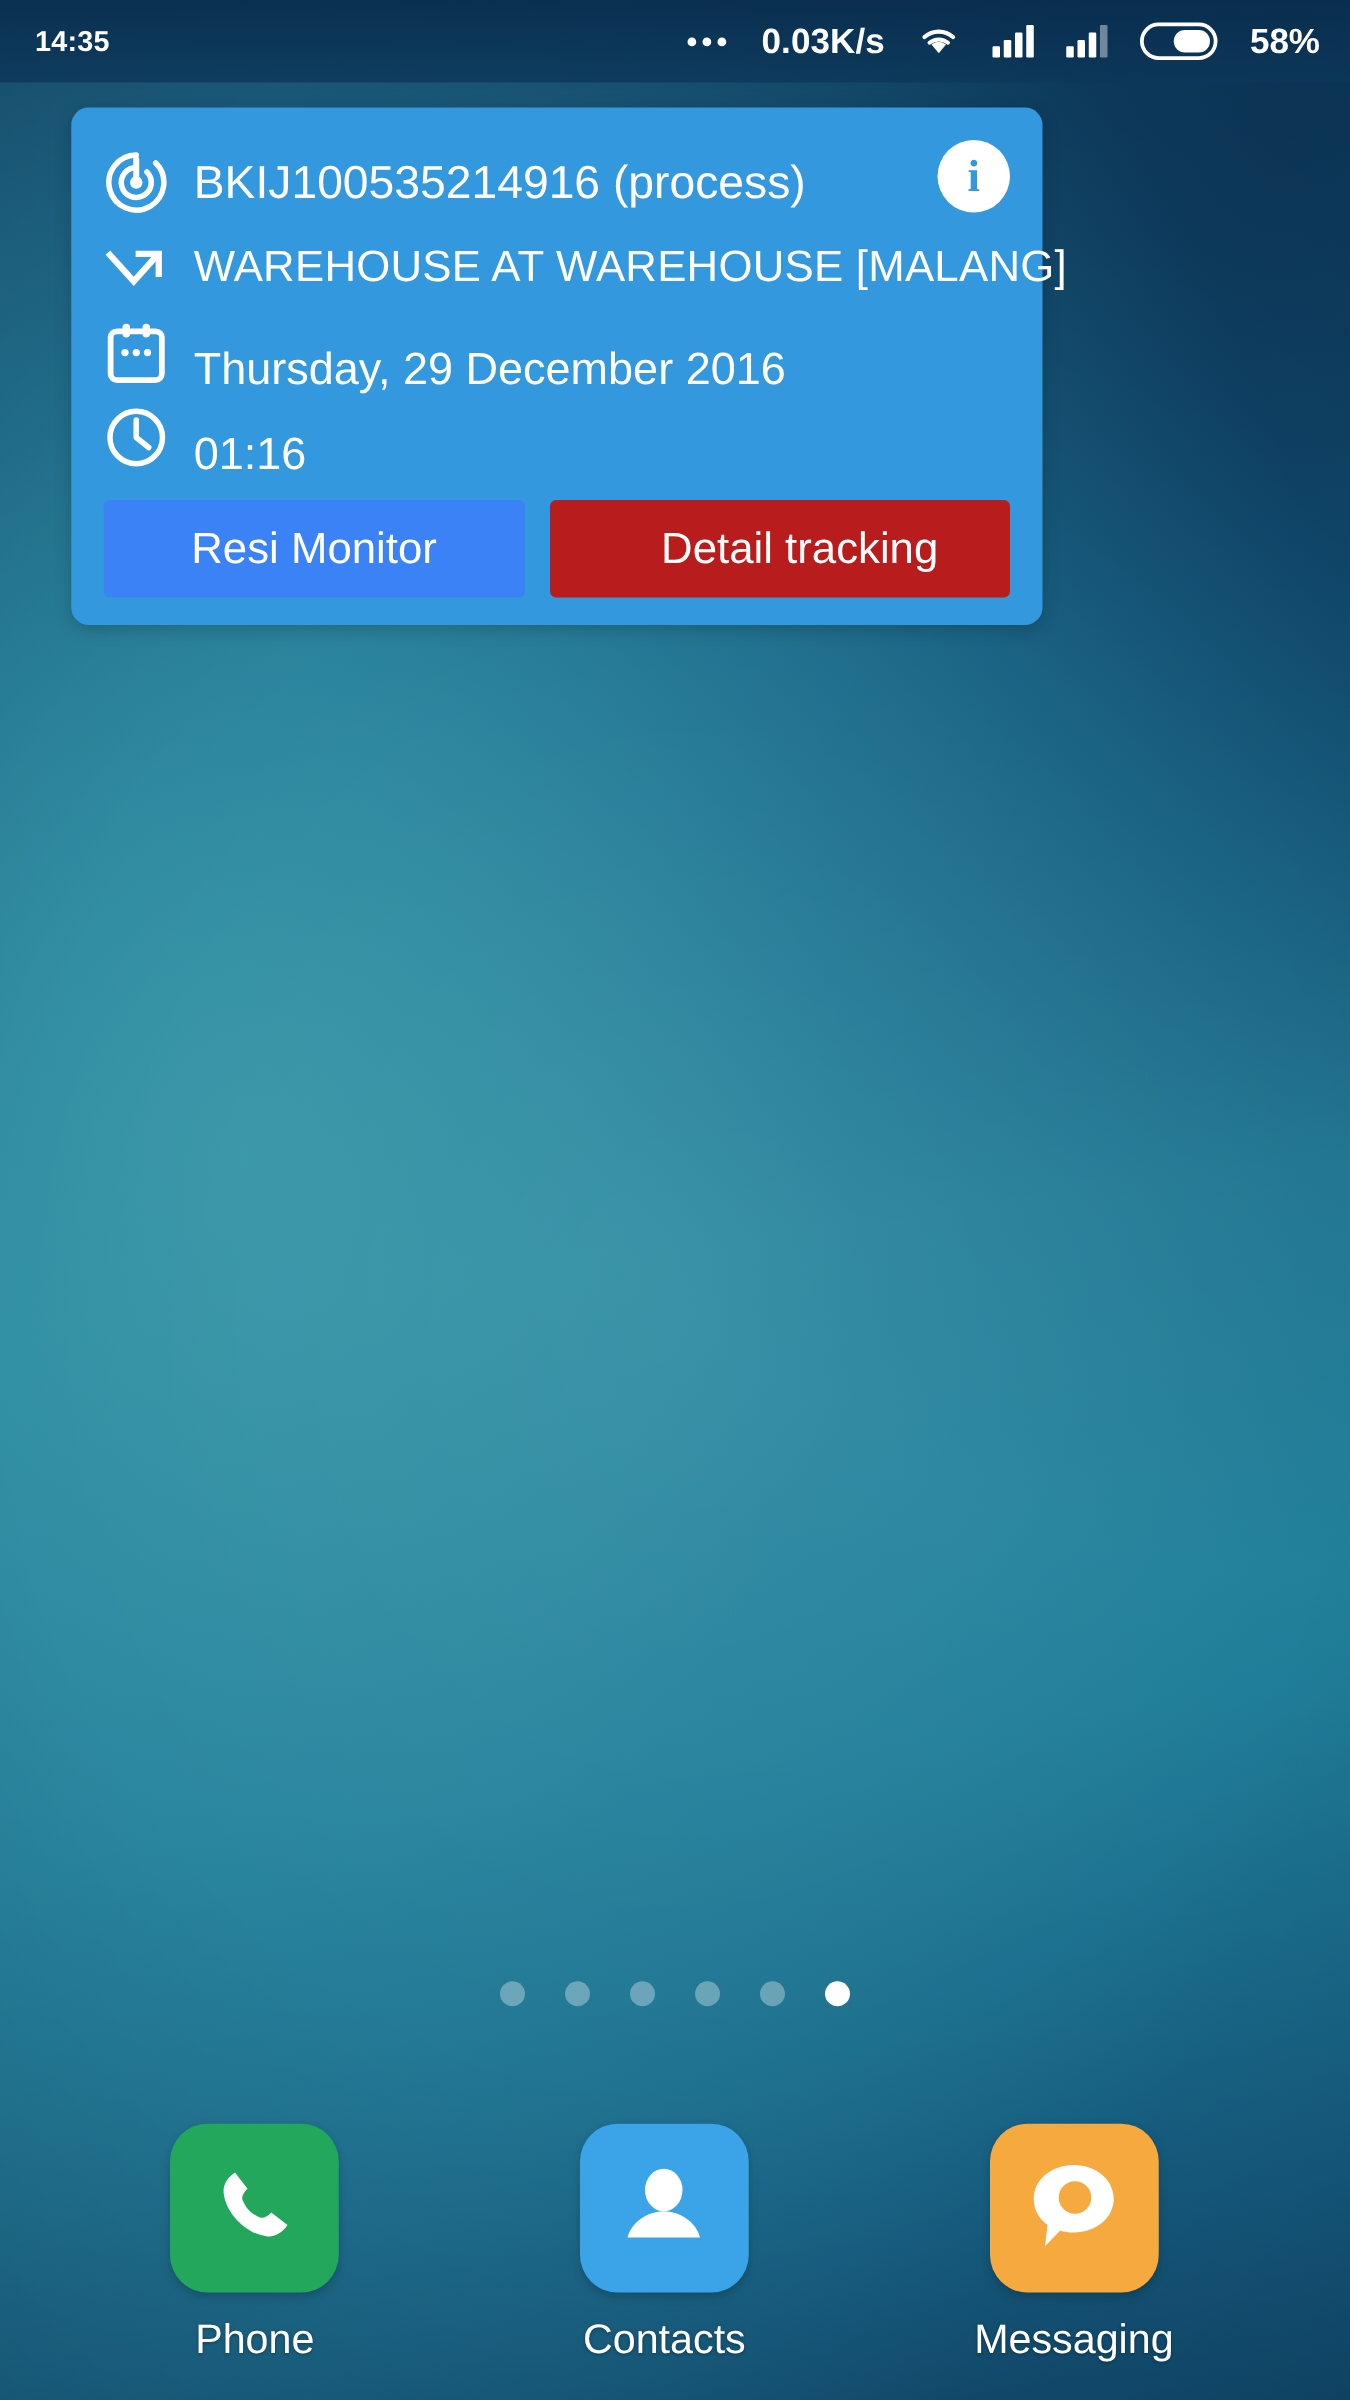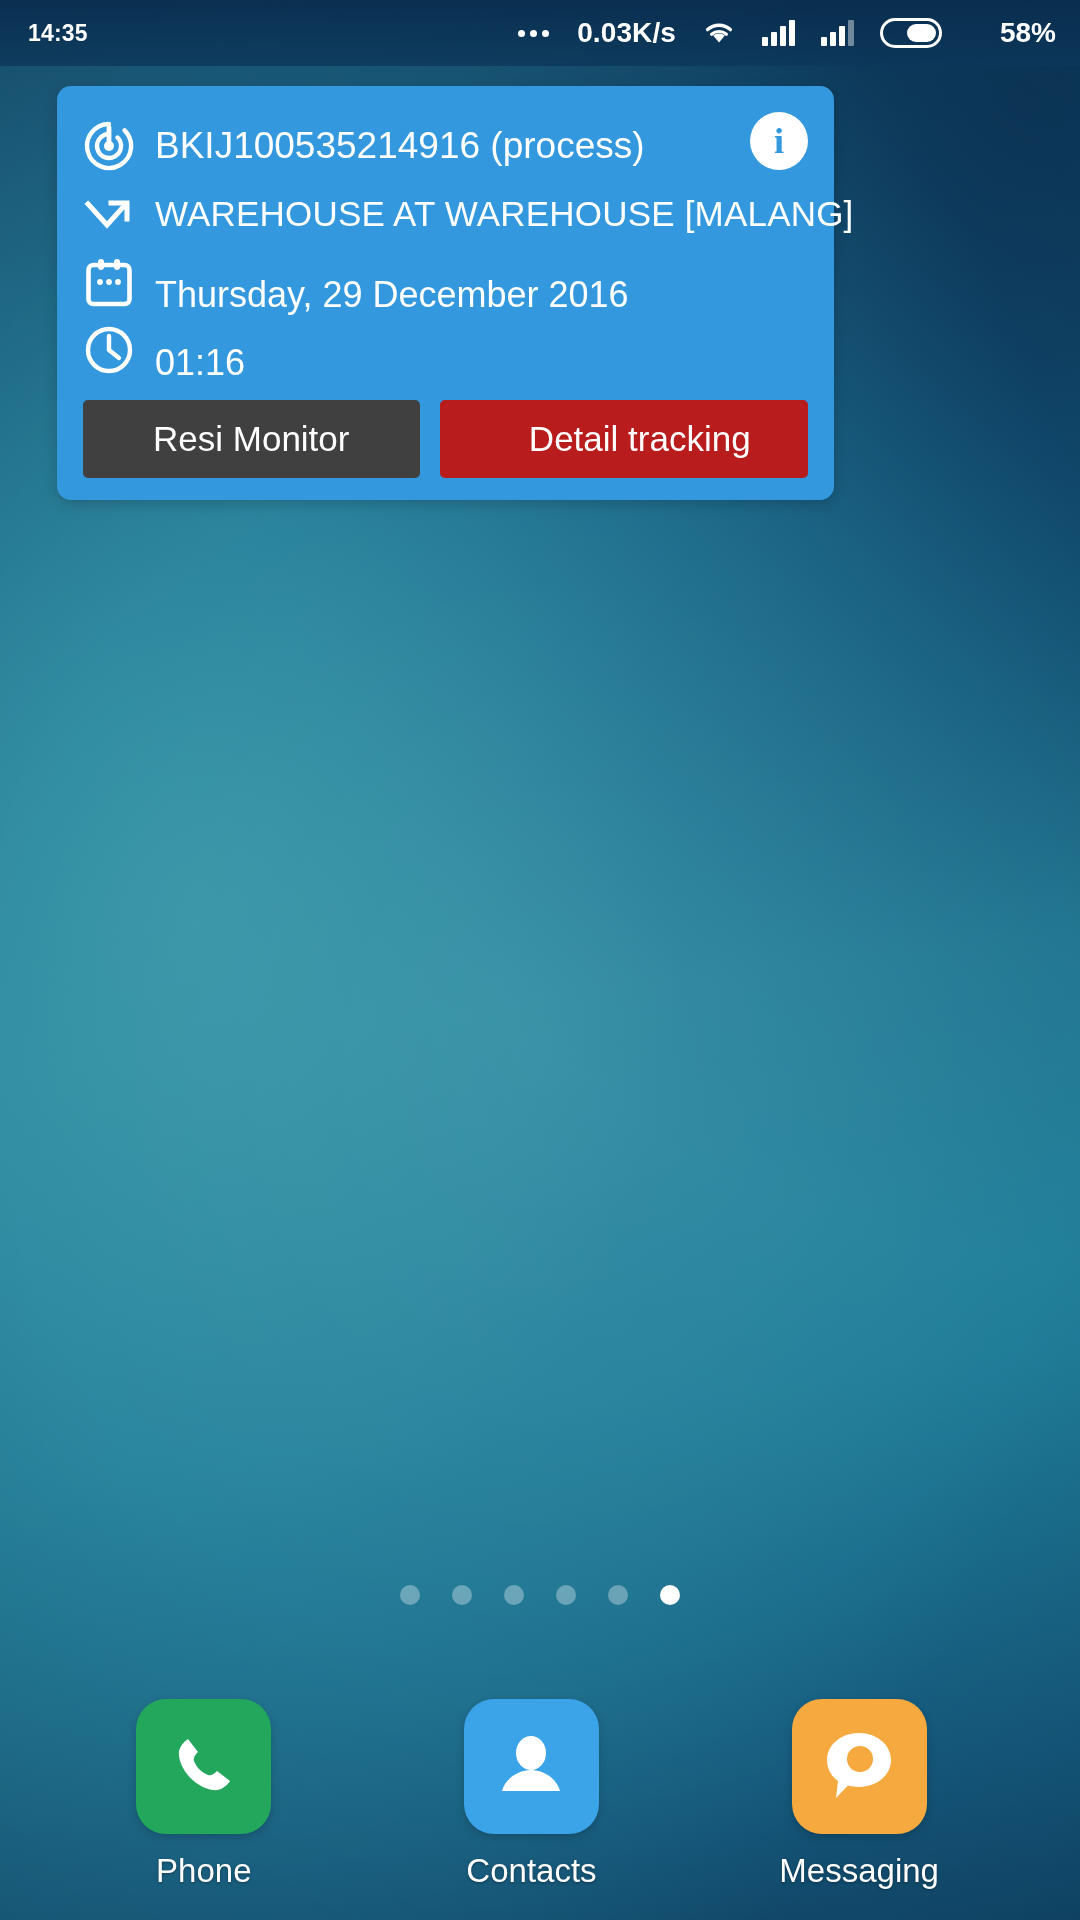--- a/index.html
+++ b/index.html
@@ -41,21 +41,21 @@
   .signal-bars span { width:6px; background:#fff; display:block; border-radius:1px; }
   .signal-bars span.b1{height:9px}.signal-bars span.b2{height:14px}
   .signal-bars span.b3{height:20px}.signal-bars span.b4{height:26px}
   .signal-bars span.dim { background: rgba(255,255,255,0.42); }
   #battery-icon {
     width:62px; height:30px; border:3px solid #fff; border-radius:15px;
     position:relative; display:flex; align-items:center; justify-content:flex-end;
     padding:3px;
   }
   #battery-fill { height:100%; width:58%; background:#fff; border-radius:9px; }
-  #battery-pct { font-size:28px; font-weight:bold;margin-left:32px; }
+  #battery-pct { font-size:28px; font-weight:bold; }
 
   
   #tracking-widget {
     position:absolute; left:57px; top:86px; width:777px;
     background:#3398dd; border-radius:14px;
     padding: 26px 26px 22px 26px;
     box-shadow: 0 4px 14px rgba(0,0,0,0.18);
   }
   #info-badge {
     position:absolute; right:26px; top:26px;
@@ -71,21 +71,21 @@
   .row-icon { width:52px; height:52px; flex:0 0 52px; display:flex; align-items:center; justify-content:center; }
   .row-text { color:#fff; font-size:37px; line-height:1.1; white-space:nowrap; }
   #widget-status-text { font-size:35px; letter-spacing:0.2px; }
   #widget-date-text, #widget-time-text { font-size:36px;margin-top:25px; }
   #widget-buttons { display:flex; gap:20px; margin-top:16px; }
   .widget-btn {
     flex:1; height:78px; border:none; border-radius:5px;
     color:#fff; font-size:35px; font-family:"Liberation Sans", sans-serif;
     display:flex; align-items:center; justify-content:center; cursor:pointer;
   }
-  #btn-resi-monitor { background:#404040; }
+  #btn-resi-monitor { background:#3b82f6; }
   #btn-detail-tracking { background:#b91c1c;padding-left:32px; }
 
   
   #page-indicator {
     position:absolute; left:0; right:0; top:1585px;
     display:flex; justify-content:center; gap:32px;
   }
   #page-indicator .dot { width:20px; height:20px; border-radius:50%; background:rgba(255,255,255,0.33); display:block; }
   #page-indicator .dot.active { background:#fff; }
 

